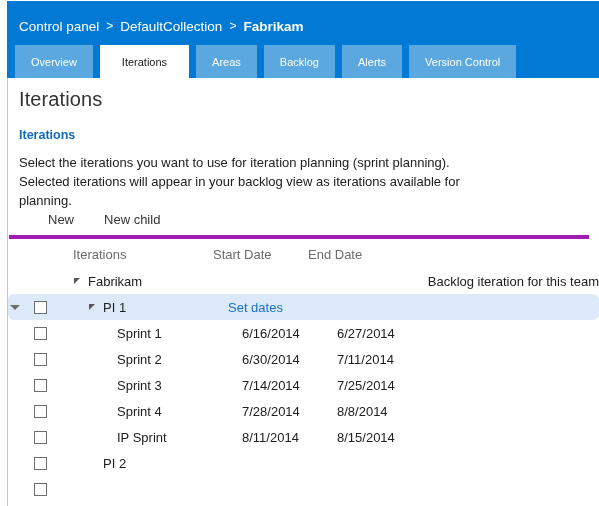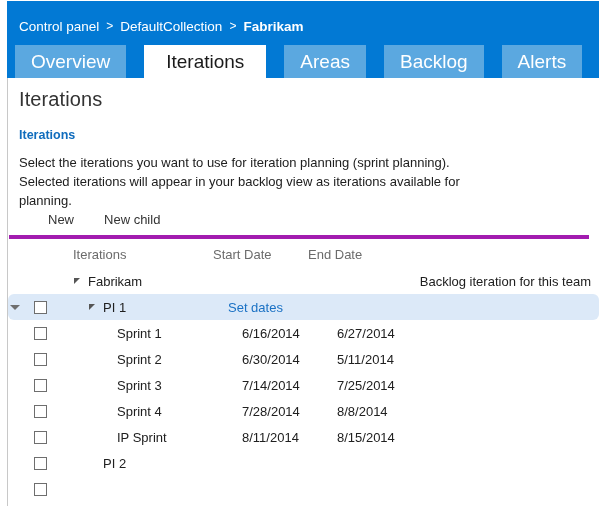--- a/index.html
+++ b/index.html
@@ -70,26 +70,26 @@
     position: absolute;
     left: 15px;
     top: 45px;
     height: 33px;
     display: flex;
     align-items: stretch;
   }
   .tab {
     background: #5ba8e0;
     color: #ffffff;
-    font-size: 19px;
+    font-size: 11px;
     display: flex;
     align-items: center;
     justify-content: center;
     padding: 0 16px;
-    margin-right: 18px;
+    margin-right: 7px;
     height: 33px;
     box-sizing: border-box;
     cursor: pointer;
     white-space: nowrap;
   }
   .tab.active {
     background: #ffffff;
     color: #1a1a1a;
     padding: 0 22px;
   }
@@ -216,21 +216,21 @@
   }
   .col-end {
     width: 110px;
     flex: 0 0 110px;
     white-space: nowrap;
   }
   .col-note {
     flex: 1 1 auto;
     white-space: nowrap;
     text-align: right;
-    padding-right: 8px;
+    padding-right: 0;
   }
 
   .checkbox {
     width: 13px;
     height: 13px;
     border: 1px solid #6e6e6e;
     background: #ffffff;
     box-sizing: border-box;
     cursor: pointer;
   }
@@ -385,21 +385,21 @@
       <div class="grid-row">
         <div class="col-gutter"></div>
         <div class="col-check">
           <span class="checkbox"></span>
         </div>
         <div class="col-name indent-2">
           <span class="tree-arrow none"></span>
           <span>Sprint 2</span>
         </div>
         <div class="col-start">6/30/2014</div>
-        <div class="col-end">5/11/2014</div>
+        <div class="col-end">7/11/2014</div>
         <div class="col-note"></div>
       </div>
 
       <div class="grid-row">
         <div class="col-gutter"></div>
         <div class="col-check">
           <span class="checkbox"></span>
         </div>
         <div class="col-name indent-2">
           <span class="tree-arrow none"></span>

